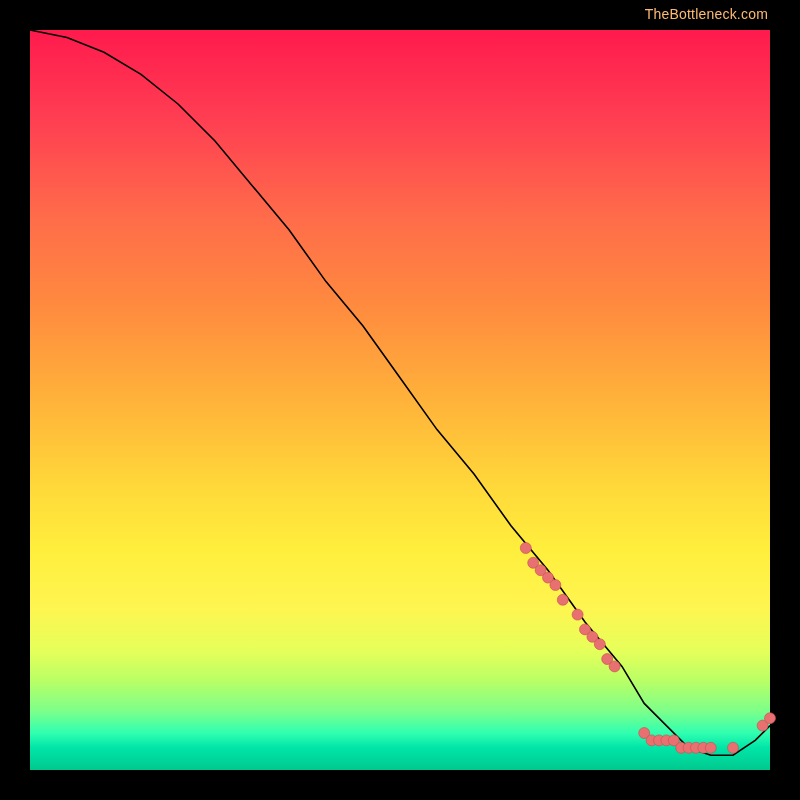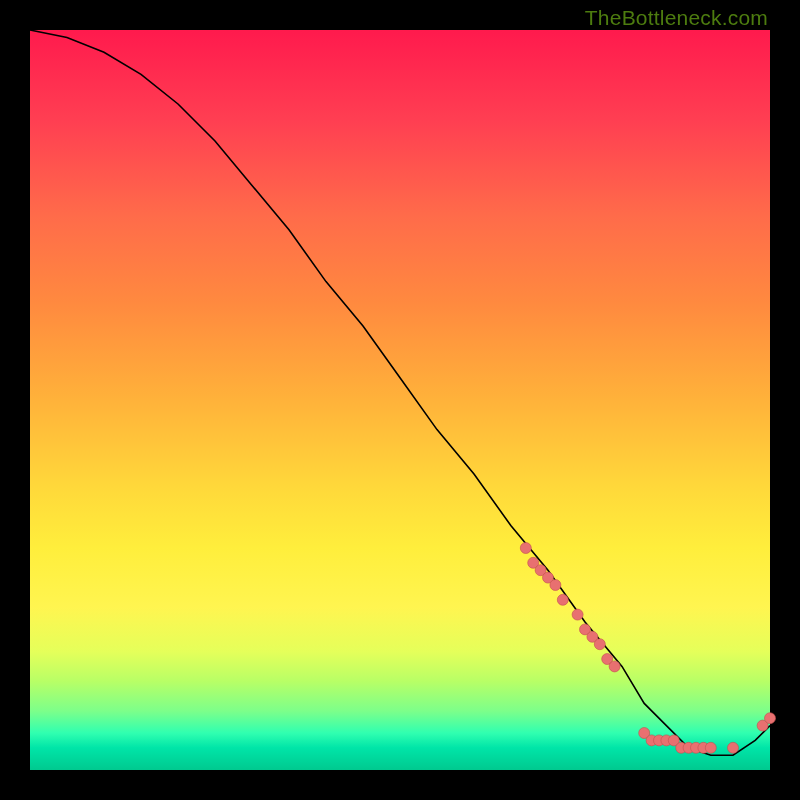--- a/index.html
+++ b/index.html
@@ -39,22 +39,22 @@
       #7dff8a 92%,
       #30ffb0 95%,
       #00e5a8 97%,
       #00c98f 100%
     );
   }
   .attribution {
     position: absolute;
     right: 32px;
     top: 6px;
-    color: #4d7c0f;
-    font-size: 21px;
+    color: #fdba74;
+    font-size: 14px;
     font-weight: 500;
     letter-spacing: 0.2px;
     margin-left: 18px;
   }
   svg.curve {
     position: absolute;
     left: 0;
     top: 0;
     width: 740px;
     height: 740px;

